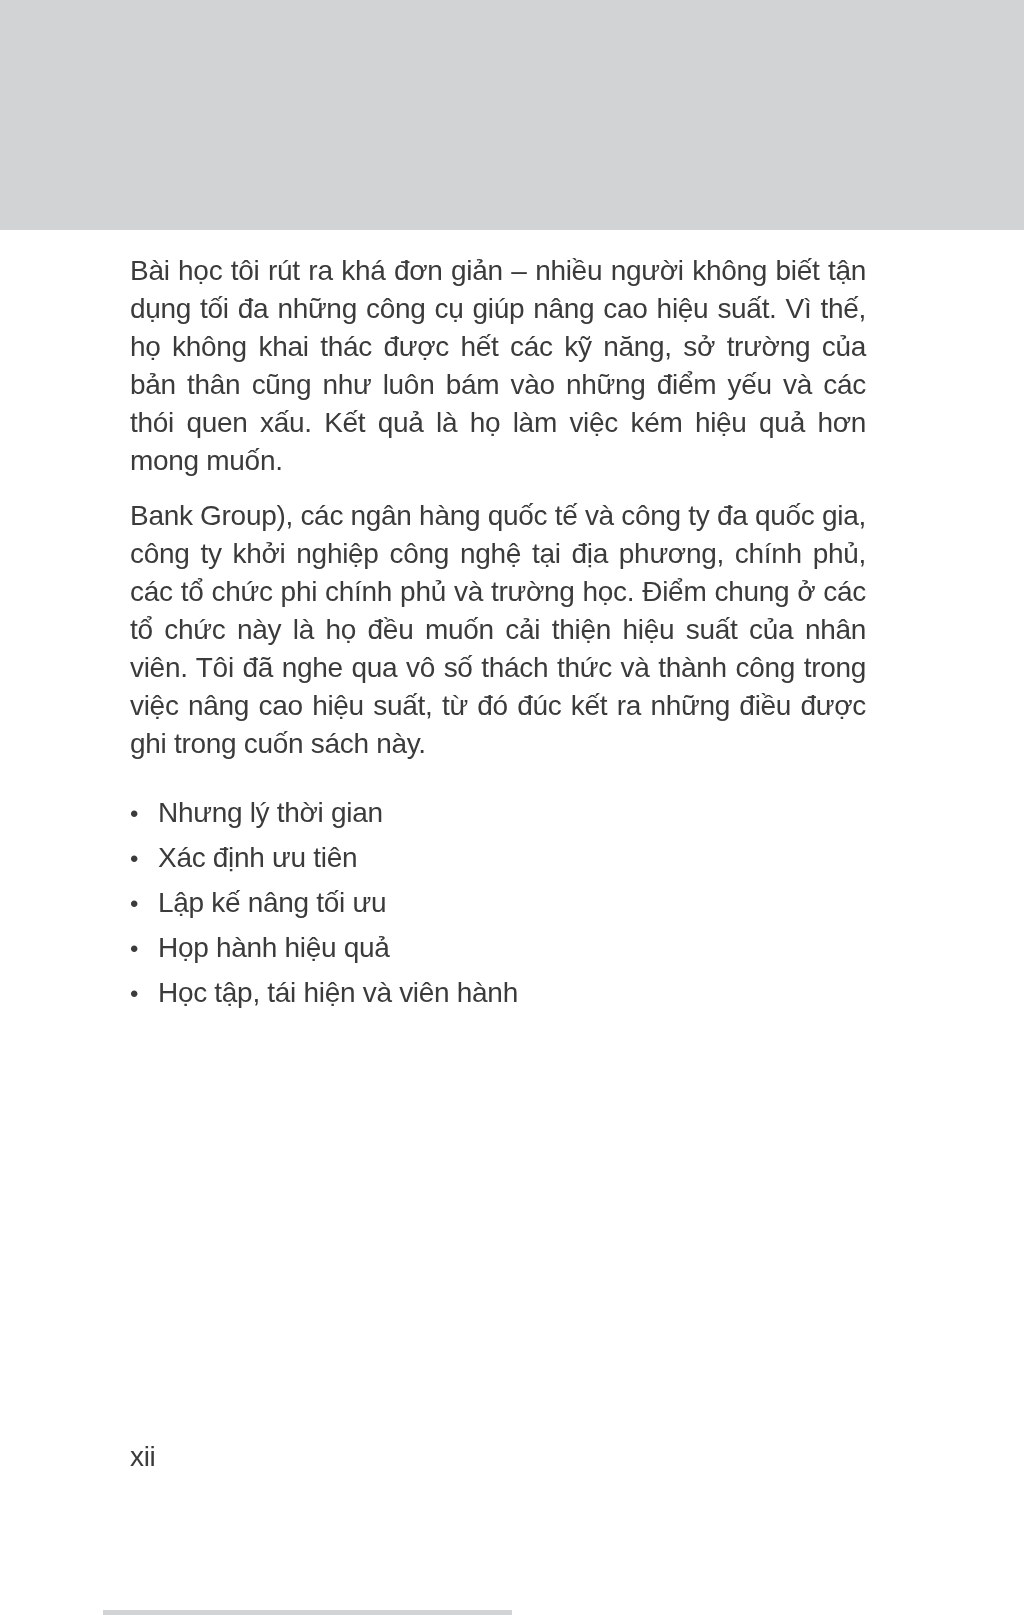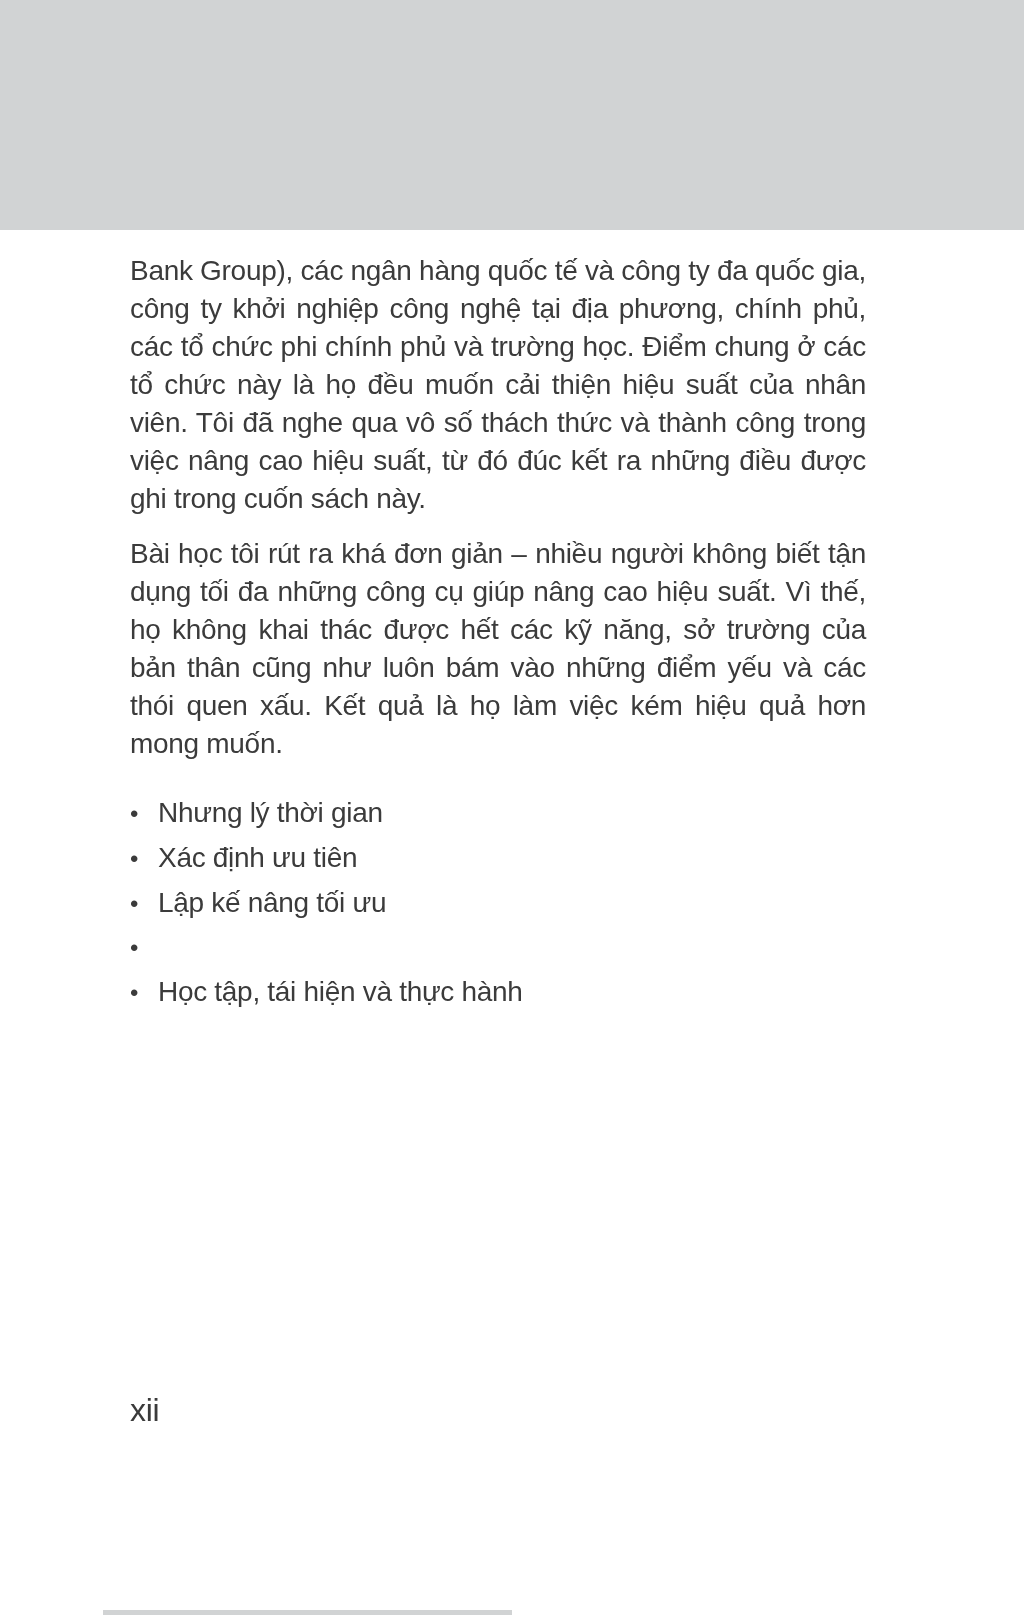--- a/index.html
+++ b/index.html
@@ -60,53 +60,54 @@
     color: #3b3b3b;
   }
   .topic-list .marker {
     width: 28px;
     flex: 0 0 28px;
     font-size: 24px;
   }
   .page-number {
     position: absolute;
     left: 130px;
-    top: 1392px;
-    font-size: 32px;
+    top: 1441px;
+    font-size: 28px;
     letter-spacing: -0.3px;
     color: #3b3b3b;
   }
 </style>
 </head>
 <body>
 
 <div class="band-top"></div>
 
 <main class="page-content">
+  <p>Bài học tôi rút ra khá đơn giản – nhiều người không biết tận dụng tối đa những công cụ giúp nâng cao hiệu suất. Vì thế, họ không khai thác được hết các kỹ năng, sở trường của bản thân cũng như luôn bám vào những điểm yếu và các thói quen xấu. Kết quả là họ làm việc kém hiệu quả hơn mong muốn.</p>
   <p>Bank Group), các ngân hàng quốc tế và công ty đa quốc gia, công ty khởi nghiệp công nghệ tại địa phương, chính phủ, các tổ chức phi chính phủ và trường học. Điểm chung ở các tổ chức này là họ đều muốn cải thiện hiệu suất của nhân viên. Tôi đã nghe qua vô số thách thức và thành công trong việc nâng cao hiệu suất, từ đó đúc kết ra những điều được ghi trong cuốn sách này.</p>
-  <p>Bài học tôi rút ra khá đơn giản – nhiều người không biết tận dụng tối đa những công cụ giúp nâng cao hiệu suất. Vì thế, họ không khai thác được hết các kỹ năng, sở trường của bản thân cũng như luôn bám vào những điểm yếu và các thói quen xấu. Kết quả là họ làm việc kém hiệu quả hơn mong muốn.</p>
 
   <ul class="topic-list">
     <li>
       <span class="marker">•</span>
       <span>Nhưng lý thời gian</span>
     </li>
     <li>
       <span class="marker">•</span>
       <span>Xác định ưu tiên</span>
     </li>
     <li>
       <span class="marker">•</span>
       <span>Lập kế nâng tối ưu</span>
     </li>
     <li>
       <span class="marker">•</span>
+      <span>Họp hành hiệu quả</span>
     </li>
     <li>
       <span class="marker">•</span>
-      <span>Học tập, tái hiện và thực hành</span>
+      <span>Học tập, tái hiện và viên hành</span>
     </li>
   </ul>
 </main>
 
 <div class="page-number">xii</div>
 
 <div class="band-bottom"></div>
 
 </body></html>

